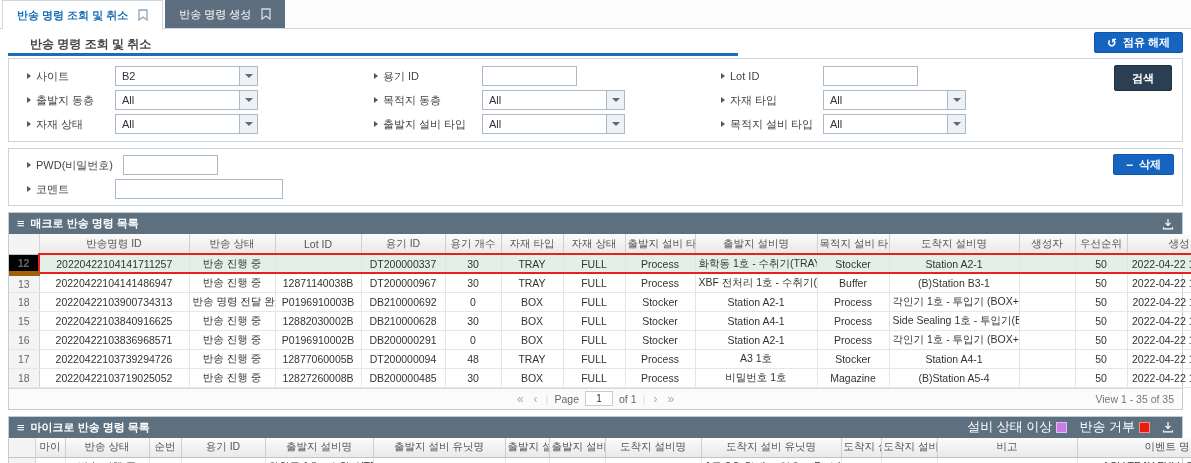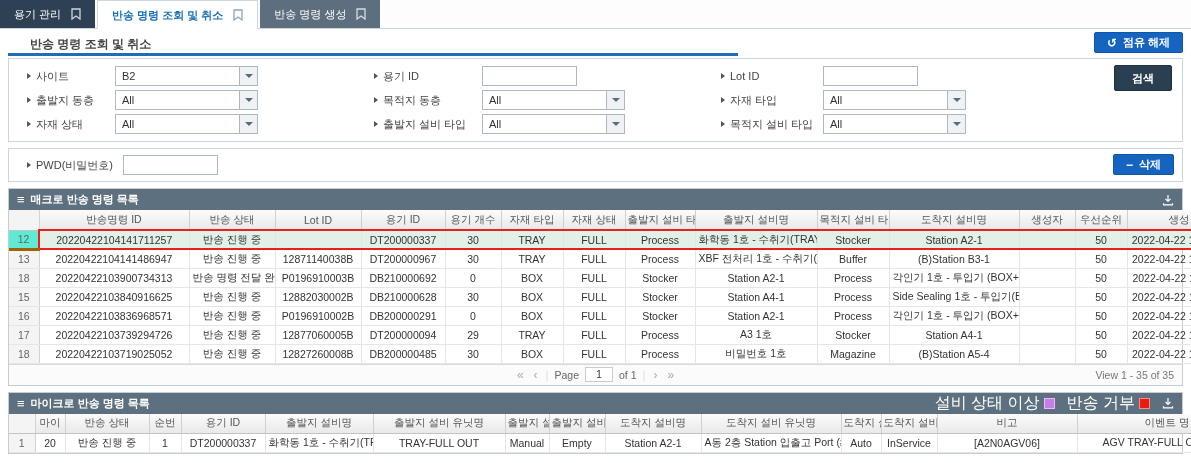--- a/index.html
+++ b/index.html
@@ -54,58 +54,52 @@
               font-family:inherit; font-size:11px; color:#333; }
   input.txt.wide { width:168px; }
   .a1 { width:299px; } .a1 .f-label { width:88px; } .a2 .f-label { width:96px; }
 
   
   .section { margin:6px 8px 0 8px; border:1px solid #c2cdd6; background:#fff; }
   .sec-head { height:21px; background:#5d7080; color:#fff; display:flex; align-items:center;
               padding:0 8px; font-weight:bold; }
   .burger { font-size:13px; margin-right:6px; font-weight:normal; }
   .sec-sp { flex:1; }
-  .leg { display:flex; align-items:center; gap:4px; margin-left:12px; font-weight:normal; font-size:16px; }
+  .leg { display:flex; align-items:center; gap:4px; margin-left:12px; font-weight:normal; font-size:13px; }
   .sw { width:11px; height:11px; display:inline-block; border:1px solid rgba(255,255,255,.5); }
   .dl { margin-left:12px; cursor:pointer; display:flex; align-items:center; }
 
   .grid-wrap { display:flex; }
   table { border-collapse:collapse; table-layout:fixed; width:100%; }
   th { background:linear-gradient(#fbfbfb,#e9e9e9); border-right:1px solid #d0d0d0;
        border-bottom:1px solid #c3c3c3; height:20px; font-weight:normal; color:#555;
        font-size:10.5px; white-space:nowrap; overflow:hidden; padding:0 2px; }
   td { height:19px; border-right:1px solid #e5e5e5; border-bottom:1px solid #e6e6e6;
        text-align:center; white-space:nowrap; overflow:hidden; color:#333; font-size:10.5px; padding:0 3px; }
   td.rownum, th.rownum { background:#f4f4f4; color:#666; border-right:1px solid #d3d3d3; }
   tr.hl td { background:#e3f0e8; border-top:2px solid #e8211d; border-bottom:2px solid #e8211d; }
-  tr.hl td.rownum { background:#5eead4; border-top:1px solid #e6e6e6; border-bottom:3px solid #a16207; }
+  tr.hl td.rownum { background:#000000; border-top:1px solid #e6e6e6; border-bottom:5px solid #a16207;font-weight:bold; }
   tr.hl td:nth-child(2) { border-left:2px solid #e8211d; }
   tr.hl td:last-child { border-right:2px solid #e8211d; }
 
   .pager { height:21px; border-top:1px solid #d9d9d9; background:#fbfbfb; position:relative;
            display:flex; align-items:center; justify-content:center; gap:6px; color:#999; }
   .pg-btn { cursor:pointer; font-size:12px; color:#aaa; padding:0 2px; }
   .pg-sep { color:#ddd; }
   .pg-lab { color:#666; font-size:10.5px; }
   .pg-in { width:28px; height:15px; border:1px solid #ccc; text-align:center; font-size:10px;
            font-family:inherit; color:#333; }
   .view { position:absolute; right:8px; color:#777; font-size:10.5px; }
 </style>
 </head>
 <body>
 
 <div class="app">
 
   <div class="tabbar">
-    <div class="tab tab-dark">
-      <span>용기 관리</span>
-      <svg class="bm" viewBox="0 0 10 12">
-          <path d="M1 1h8v10L5 8 1 11z" fill="none" stroke="#cfd8df" stroke-width="1.3"></path>
-        </svg>
-    </div>
     <div class="tab tab-active">
       <span>반송 명령 조회 및 취소</span>
       <svg class="bm" viewBox="0 0 10 12">
           <path d="M1 1h8v10L5 8 1 11z" fill="none" stroke="#8aa7bd" stroke-width="1.3"></path>
         </svg>
     </div>
     <div class="tab tab-slate">
       <span>반송 명령 생성</span>
       <svg class="bm" viewBox="0 0 10 12">
           <path d="M1 1h8v10L5 8 1 11z" fill="none" stroke="#d6dde2" stroke-width="1.3"></path>
@@ -204,20 +198,26 @@
       </div>
     <button class="btn-navy">검색</button>
   </div>
 
   <div class="panel auth-panel">
     <div id="authRows">
         <div class="f-row">
           <div class="f-col a2">
             <span class="f-label"><i class="tri"></i>PWD(비밀번호)</span>
             <input class="txt" style="">
+          </div>
+        </div>
+        <div class="f-row">
+          <div class="f-col a1">
+            <span class="f-label"><i class="tri"></i>코멘트</span>
+            <input class="txt wide" style="">
           </div>
         </div>
       </div>
     <button class="btn-blue btn-del">
       <span class="ric">−</span>
       <span>삭제</span>
     </button>
   </div>
 
   <div class="section">
@@ -354,21 +354,21 @@
               <td></td>
               <td>50</td>
               <td>2022-04-22 10:38:37.360</td>
             </tr>
             <tr>
               <td class="rownum">17</td>
               <td>20220422103739294726</td>
               <td>반송 진행 중</td>
               <td>12877060005B</td>
               <td>DT200000094</td>
-              <td>29</td>
+              <td>48</td>
               <td>TRAY</td>
               <td>FULL</td>
               <td>Process</td>
               <td>A3 1호</td>
               <td>Stocker</td>
               <td>Station A4-1</td>
               <td></td>
               <td>50</td>
               <td>2022-04-22 10:37:39.590</td>
             </tr>

